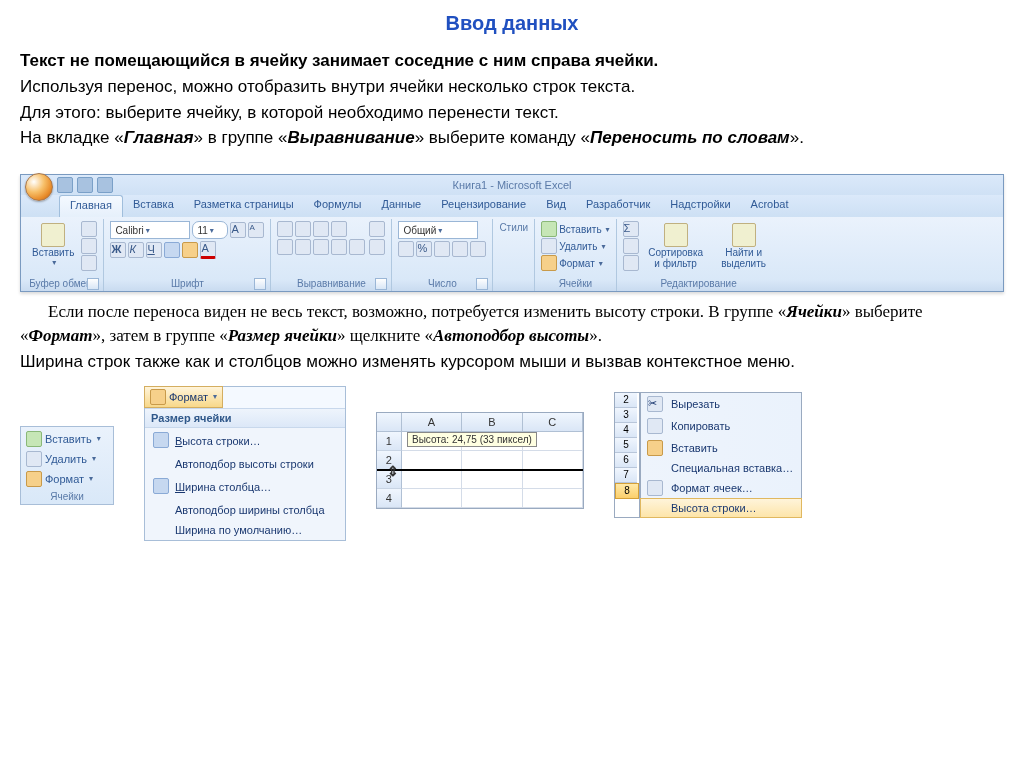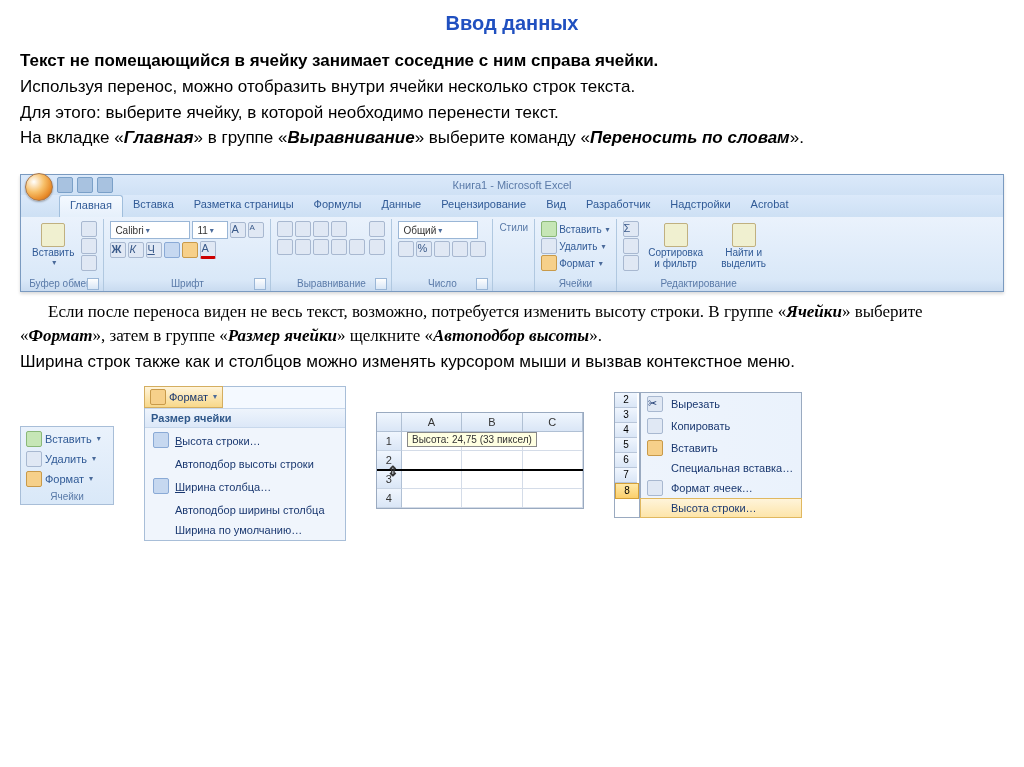--- a/index.html
+++ b/index.html
@@ -331,21 +331,21 @@
       </div>
 
       <div class="group">
         <div class="group-content">
           <div class="stack" style="gap:2px;">
             <div class="row">
               <div class="ctrl" style="width:70px;">
                   <span>Calibri</span>
                   <span class="dd-arrow">▾</span>
                 </div>
-              <div class="ctrl" style="width:26px;">
+              <div class="ctrl" style="width:26px;border-radius:7px;">
                   <span>11</span>
                   <span class="dd-arrow">▾</span>
                 </div>
               <span class="ico16">A</span>
               <span class="ico16" style="font-size:8px;">A</span>
             </div>
             <div class="row">
               <span class="ico16" style="font-weight:bold;">Ж</span>
               <span class="ico16" style="font-style:italic;">К</span>
               <span class="ico16" style="text-decoration:underline;">Ч</span>

